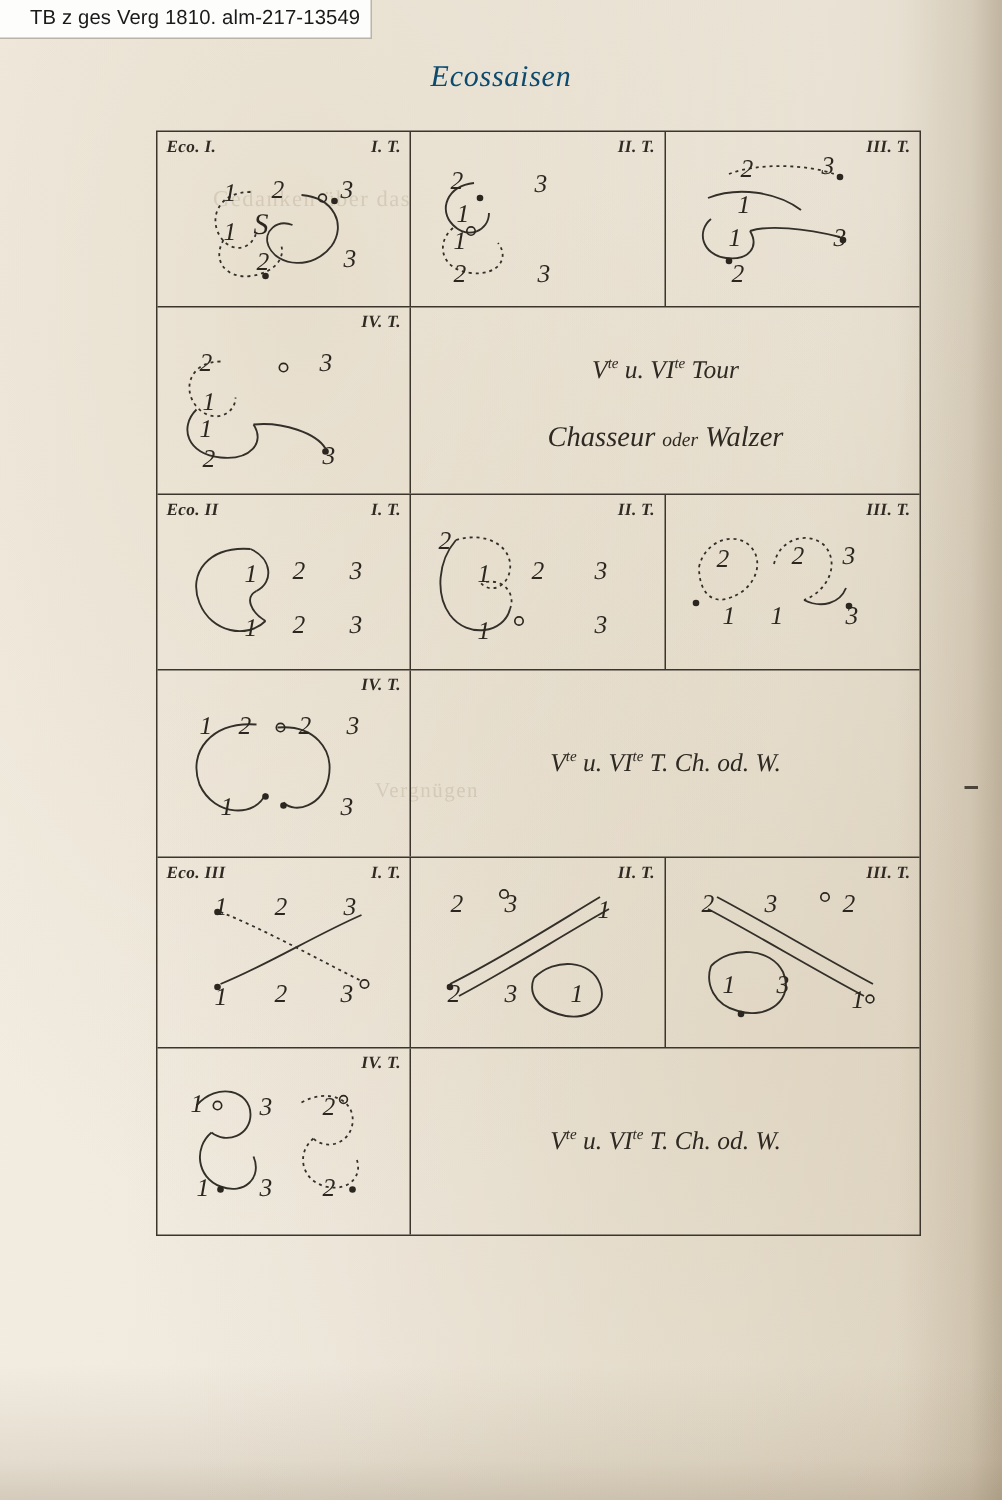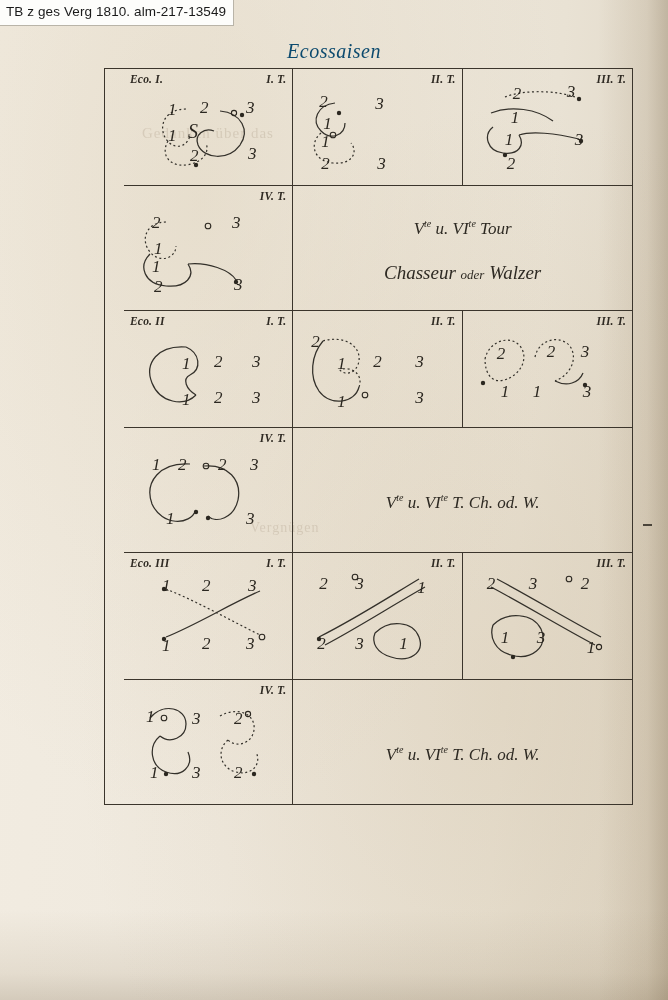--- a/index.html
+++ b/index.html
@@ -44,21 +44,21 @@
     left: 0;
     top: 0;
     background: #fdfdfb;
     border: 1px solid #b9b4a8;
     border-left: none;
     border-top: none;
     color: #1a1a1a;
     font-family: "Liberation Sans", sans-serif;
     font-size: 13.5px;
     line-height: 1;
-    padding: 5px 7px 6px 6px;
+    padding: 5px 7px 6px 20px;
     letter-spacing: 0.1px;
     z-index: 40;
     white-space: nowrap;
   }
 
   
   .heading {
     position: absolute;
     top: 40px;
     left: 0;
@@ -71,26 +71,25 @@
     font-style: italic;
     font-size: 20px;
     color: #0c4a6e;
     letter-spacing: 0.5px;
   }
 
   
   .plate {
     position: absolute;
     left: 104px;
-    top: 68px;
+    top: 87px;
     width: 508px;
     border: 1.6px solid #3b352c;
     z-index: 10;
     background: transparent;
-    padding-left: 19px;
   }
   .row {
     display: flex;
     border-bottom: 1.6px solid #3b352c;
     position: relative;
   }
   .row:last-child { border-bottom: none; }
   .cell {
     position: relative;
     border-right: 1.6px solid #3b352c;
@@ -136,21 +135,21 @@
   .textcell {
     position: absolute;
     width: 100%;
     text-align: center;
     font-family: "Liberation Serif", serif;
     font-style: italic;
     color: #2e2a23;
   }
   .t-line1 { top: 32px; font-size: 17px; }
   .t-line2 { top: 76px; font-size: 19px; }
-  .t-center { top: 52px; font-size: 17px; margin-top: 12px; }
+  .t-center { top: 52px; font-size: 17px; }
   .sup {
     font-size: 10px;
     vertical-align: super;
     font-style: italic;
   }
   .small-it { font-size: 13px; }
 
   svg { position: absolute; left: 0; top: 0; overflow: visible; }
   .ink { fill: none; stroke: #33302a; stroke-width: 1.25; }
   .ink-d { fill: none; stroke: #33302a; stroke-width: 1.2; stroke-dasharray: 2 2.6; }

